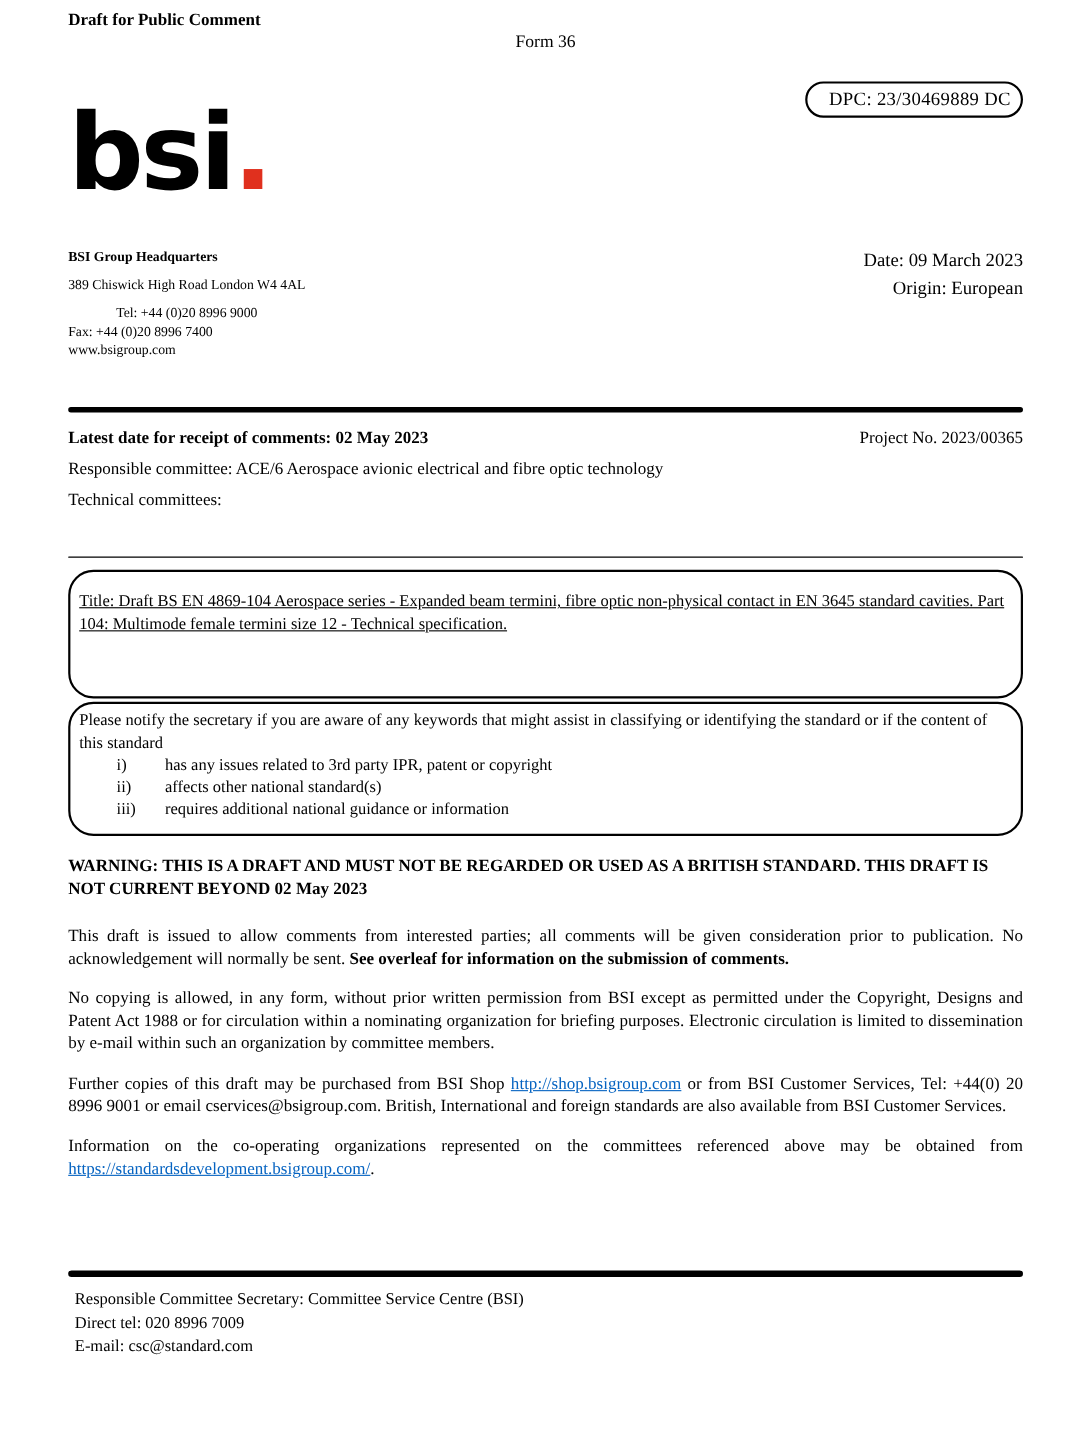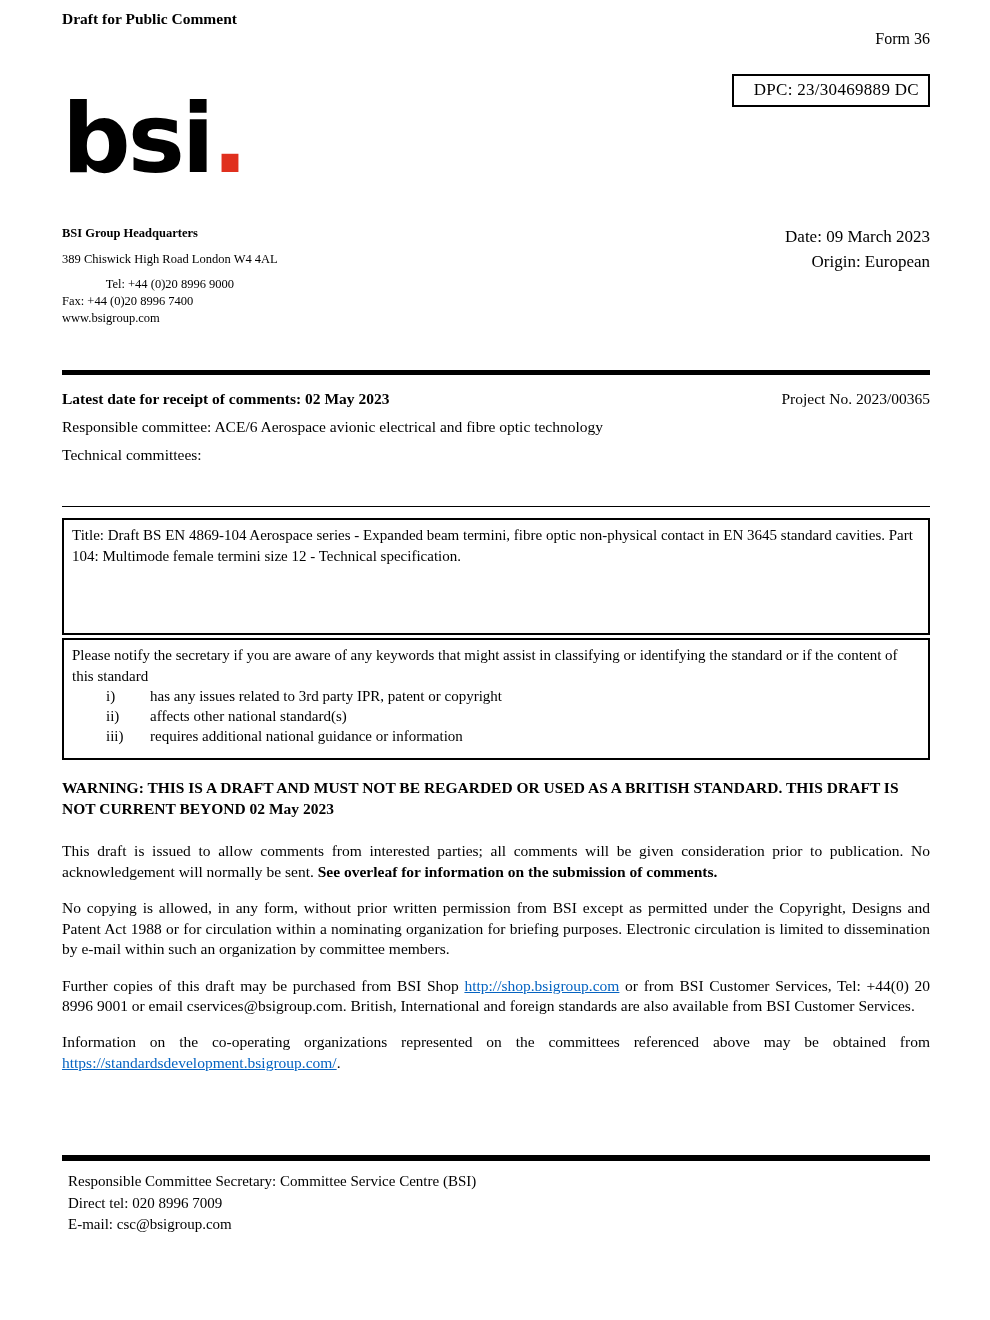--- a/index.html
+++ b/index.html
@@ -1,25 +1,25 @@
 <!DOCTYPE html>
 <html style="--red: #e0301e; --link: #0563c1;"><head>
 <meta charset="utf-8">
 <style>
-  * { margin:0; padding:0; box-sizing:border-box; }
+  * { margin:0; padding:0; box-sizing:border-box;border-radius:23px; }
   html,body { background:#ffffff; }
   body {
     width:990px; height:1320px;
     font-family:"Liberation Serif", serif;
     color:#000;
   }
   .page { width:990px; height:1320px; padding:10px 60px 0 62px; position:relative; overflow:hidden; }
 
   .line-draft { font-size:15.5px; font-weight:bold; }
-  .line-form  { font-size:16px; text-align:right; margin-top:2px; }
+  .line-form  { font-size:16px; text-align:center; margin-top:2px; }
 
   .dpc-row { text-align:right; margin-top:26px; }
   .dpc-box {
     display:inline-block; border:2px solid #000;
     font-size:17px; padding:4px 9px 5px 20px; letter-spacing:0.3px;
   }
 
   .logo {
     margin-top:-16px;
     font-family:"DejaVu Sans", sans-serif;
@@ -39,21 +39,21 @@
   .thick-rule-bottom { height:6px; background:#000; margin-top:82px; }
   .thin-rule { height:1px; background:#000; margin-top:42px; }
 
   .comments-row { display:flex; justify-content:space-between; margin-top:15px; font-size:15.5px;gap:18px; }
   .comments-left { font-weight:bold; }
 
   .committee-line { margin-top:10px; font-size:15.5px; }
 
   .title-box {
     margin-top:11px; border:2px solid #000; min-height:117px;
-    padding:5px 8px; font-size:15px; line-height:1.35;
+    padding:17px 8px; font-size:15px; line-height:1.35;text-decoration:underline;
   }
   .keywords-box {
     margin-top:3px; border:2px solid #000; min-height:122px;
     padding:5px 8px; font-size:15px; line-height:1.35;
   }
   .kw-row { display:flex; padding-left:34px; }
   .kw-num { width:44px; flex:0 0 44px; }
 
   .warning { margin-top:18px; font-size:15.5px; font-weight:bold; line-height:1.32; }
 
@@ -132,16 +132,16 @@
 
   <p class="para"><span>Further copies of this draft may be purchased from BSI Shop </span><a class="link">http://shop.bsigroup.com</a><span> or from BSI Customer Services, Tel: +44(0) 20 8996 9001 or email cservices@bsigroup.com. British, International and foreign standards are also available from BSI Customer Services.</span></p>
 
   <p class="para"><span>Information on the co-operating organizations represented on the committees referenced above may be obtained from </span><a class="link">https://standardsdevelopment.bsigroup.com/</a><span>.</span></p>
 
   <div class="thick-rule-bottom"></div>
 
   <div class="footer">
     <div>Responsible Committee Secretary: Committee Service Centre (BSI)</div>
     <div>Direct tel: 020 8996 7009</div>
-    <div>E-mail: csc@bsigroup.com</div>
+    <div>E-mail: csc@standard.com</div>
   </div>
 
 </div>
 
 </body></html>

